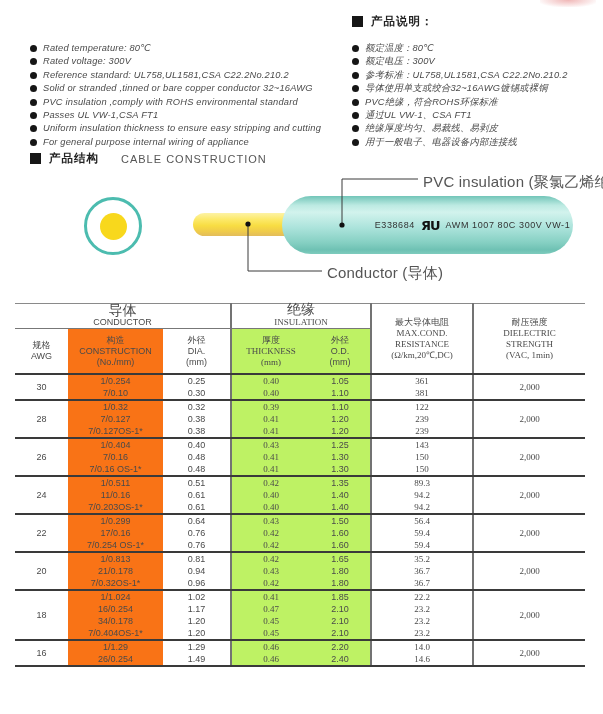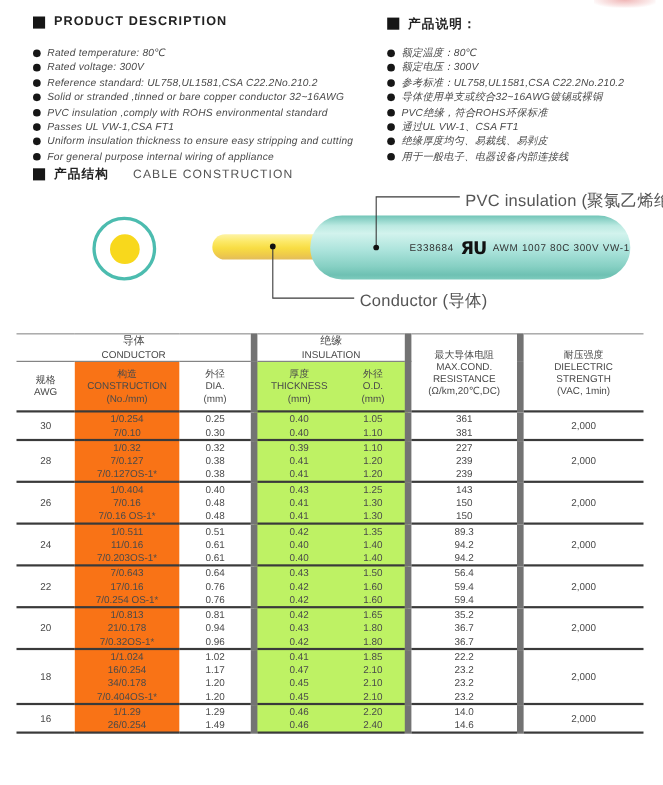--- a/index.html
+++ b/index.html
@@ -23,53 +23,49 @@
 
   
   #cross-section{position:absolute;left:84px;top:197px;width:52px;height:52px;border:3px solid #4CBCAF;border-radius:50%;background:#fff;display:flex;align-items:center;justify-content:center;}
   #cross-core{width:27px;height:27px;border-radius:50%;background:#F8D81C;}
   #conductor-rod{position:absolute;left:193px;top:213px;width:115px;height:23px;border-radius:12px 0 0 12px;
      background:linear-gradient(to bottom,#FDF3A5 0%,#FCE969 28%,#F8DD43 55%,#EFCB4A 80%,#E2BC5C 100%);}
   #insulation-body{position:absolute;left:282px;top:196px;width:291px;height:58px;border-radius:29px;
      background:linear-gradient(to bottom,#72C5B8 0%,#BCEAE2 16%,#D2F3ED 28%,#ABE3DB 55%,#86D0C3 80%,#6EC1B3 93%,#7ECBBD 100%);
      display:flex;align-items:center;justify-content:center;padding-left:58px;box-sizing:border-box;}
   .cable-print{font-size:9px;color:#333;letter-spacing:.6px;white-space:nowrap;display:flex;align-items:center;gap:6px;padding-left:32px;}
-  .ul-mark{font-weight:700;font-size:16px;color:#111;letter-spacing:-1px;font-family:"DejaVu Sans",sans-serif;}
+  .ul-mark{font-weight:700;font-size:13px;color:#111;letter-spacing:-1px;font-family:"DejaVu Sans",sans-serif;}
   #leader-svg{position:absolute;left:0;top:165px;width:603px;height:125px;pointer-events:none;}
   .diagram-label{position:absolute;font-size:15px;color:#555;white-space:nowrap;letter-spacing:.2px;}
   #insulation-label{left:423px;top:173px;}
   #conductor-label{left:327px;top:264px;}
   #logo-smudge{position:absolute;left:540px;top:0;width:56px;height:7px;
      background:radial-gradient(ellipse at 50% 0%,rgba(225,110,110,.5),rgba(235,160,160,.25) 55%,transparent 80%);}
 
   
   #spec-table{position:absolute;left:15px;top:303px;border-collapse:collapse;table-layout:fixed;width:570px;border-top:1px solid #8a8a8a;}
   #spec-table th,#spec-table td{font-weight:400;text-align:center;padding:0;font-size:9px;color:#4a4a4a;}
   .gh{border-bottom:1px solid #777;height:24px;line-height:10.5px;vertical-align:middle;}
-  .gh .cn{font-size:10px;}
+  .gh .cn{font-size:14px;}
   .col-header th{height:44px;vertical-align:middle;line-height:11px;border-bottom:2px solid #3a3a3a;}
   th.rowspan2{border-bottom:2px solid #3a3a3a;vertical-align:middle;line-height:11px;}
-  .vline{border-left:6px solid #737373;}
+  .vline{border-left:2px solid #737373;font-family:Liberation Serif, serif;}
   .yellow-bg{background:#f97316;}
   .blue-bg{background:#bef264;}
   .group-row td{border-bottom:2px solid #3a3a3a;vertical-align:middle;padding:5px 0;line-height:12px;}
   .group-row td div{height:12px;}
   .units{letter-spacing:0;}
 </style>
 </head>
 <body>
 
 <div id="page">
 
   <div id="logo-smudge"></div>
 
-  <div id="desc-title" class="section-title">
-    <span class="sq"></span>
-    <span>PRODUCT DESCRIPTION</span>
-  </div>
   <div id="desc-list" class="bullets">
       <div class="bullet-item">
         <span class="bullet"></span>
         <span>Rated temperature: 80℃</span>
       </div>
       <div class="bullet-item">
         <span class="bullet"></span>
         <span>Rated voltage: 300V</span>
       </div>
       <div class="bullet-item">
@@ -256,21 +252,21 @@
             <div>0.39</div>
             <div>0.41</div>
             <div>0.41</div>
           </td>
           <td class="col-od blue-bg">
             <div>1.10</div>
             <div>1.20</div>
             <div>1.20</div>
           </td>
           <td class="col-resistance vline">
-            <div>227</div>
+            <div>122</div>
             <div>239</div>
             <div>239</div>
           </td>
           <td class="col-dielectric vline">2,000</td>
         </tr>
         <tr class="group-row">
           <td class="col-awg">26</td>
           <td class="col-construction yellow-bg">
             <div>1/0.404</div>
             <div>7/0.16</div>
@@ -323,21 +319,21 @@
           <td class="col-resistance vline">
             <div>89.3</div>
             <div>94.2</div>
             <div>94.2</div>
           </td>
           <td class="col-dielectric vline">2,000</td>
         </tr>
         <tr class="group-row">
           <td class="col-awg">22</td>
           <td class="col-construction yellow-bg">
-            <div>7/0.643</div>
+            <div>1/0.299</div>
             <div>17/0.16</div>
             <div>7/0.254 OS-1*</div>
           </td>
           <td class="col-dia">
             <div>0.64</div>
             <div>0.76</div>
             <div>0.76</div>
           </td>
           <td class="col-thickness blue-bg vline">
             <div>0.43</div>

